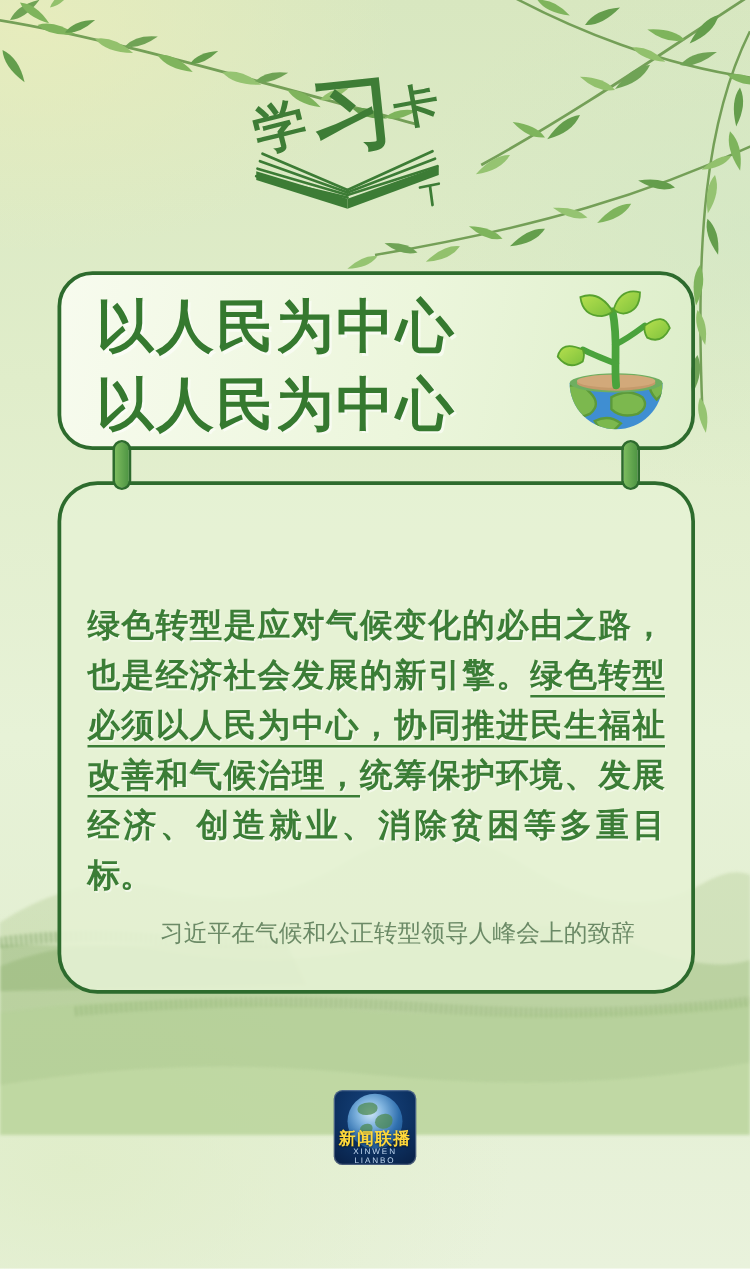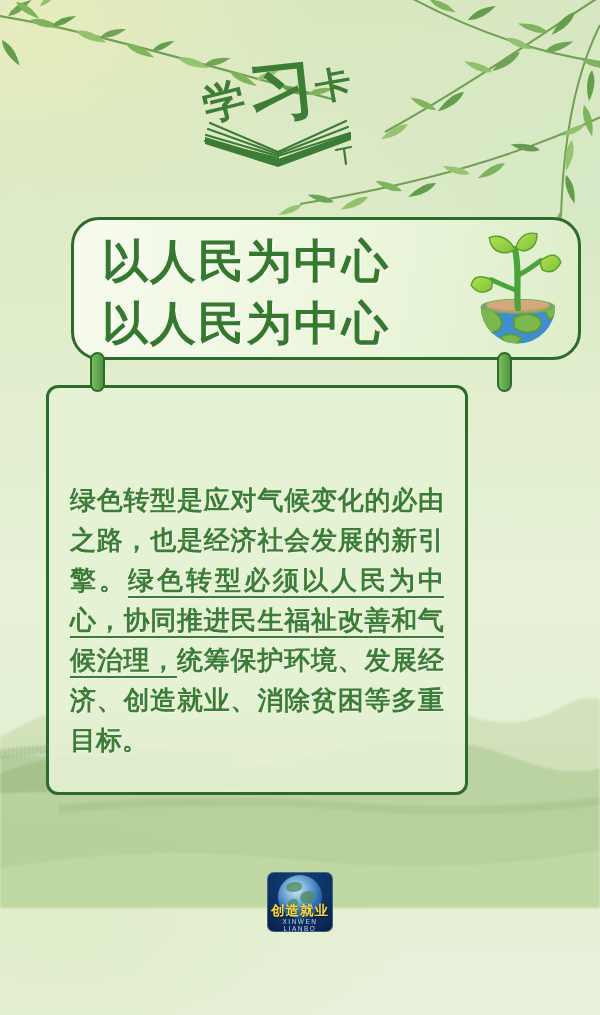--- a/index.html
+++ b/index.html
@@ -27,39 +27,38 @@
   .char-xi{font-size:66px;transform:rotate(-6deg) translateY(10px)}
   .char-ka{font-size:36px;transform:rotate(-10deg) translateY(-16px)}
   .booksvg{margin:-12px auto 0;width:150px;height:60px}
 
   
   .title-card{
     left:46px;top:217px;width:510px;height:143px;box-sizing:border-box;
     border:3px solid #2d6b2d;border-radius:28px;
     background:linear-gradient(100deg,#f7fbee 0%,#ecf6dc 55%,#ddeeca 100%);
     z-index:3;
-    margin-left:25px;
   }
   .title-text{position:absolute;left:28px;top:10px;
     font-size:46px;line-height:62px;font-weight:700;letter-spacing:2px;
     color:#35792f;text-shadow:2px 2px 0 rgba(255,255,255,.55);}
   .plant-icon{position:absolute;right:14px;top:10px;width:96px;height:124px}
 
   .pin{
     width:15px;height:40px;border-radius:8px;box-sizing:border-box;
     border:2.5px solid #2d6b2d;
     background:linear-gradient(90deg,#7cbb5e,#4e9543);
     z-index:4;top:352px;
   }
   .pin-left{left:90px}
   .pin-right{left:497px}
 
   .quote-card{
-    left:46px;top:385px;width:422px;height:410px;box-sizing:border-box;
-    border:3px solid #2d6b2d;border-radius:12px;
+    left:46px;top:385px;width:510px;height:410px;box-sizing:border-box;
+    border:3px solid #2d6b2d;border-radius:32px;
     background:rgba(229,242,212,.9);
     z-index:2;
   }
   .quote-text{position:absolute;left:21px;right:21px;top:66px;
     font-size:26px;line-height:40px;font-weight:700;color:#3b7d36;
     text-shadow:1px 1px 0 rgba(255,255,255,.5);text-align:justify;}
   .quote-text .ul{text-decoration:underline;text-underline-offset:7px;text-decoration-thickness:2px;}
   .attr-date{position:absolute;right:44px;top:312px;font-size:24px;color:#567a58;}
   .attr-src{position:absolute;right:45px;top:346px;font-size:19px;color:#6b8a66;}
 
@@ -210,25 +209,26 @@
       <path d="M76,32 Q92,20 97,34 Q90,48 78,42 Q75,37 76,32 Z" fill="url(#lg)" stroke="#57a12e" stroke-width="1.5"></path>
       <path d="M24,52 Q6,44 3,58 Q12,70 24,62 Q26,56 24,52 Z" fill="url(#lg)" stroke="#57a12e" stroke-width="1.5"></path>
     </svg>
   </div>
 
   <div class="abs pin pin-left"></div>
   <div class="abs pin pin-right"></div>
 
   <div class="abs quote-card">
     <p class="quote-text"><span>绿色转型是应对气候变化的必由之路，也是经济社会发展的新引擎。</span><span class="ul">绿色转型必须以人民为中心，协同推进民生福祉改善和气候治理，</span><span>统筹保护环境、发展经济、创造就业、消除贫困等多重目标。</span></p>
+    <div class="attr-src">习近平在气候和公正转型领导人峰会上的致辞</div>
   </div>
 
   <div class="abs cctv-logo">
     <div class="globe">
       <span class="land" style="left:8px;top:7px;width:16px;height:10px;"></span>
       <span class="land" style="left:22px;top:16px;width:14px;height:12px;"></span>
       <span class="land" style="left:10px;top:24px;width:10px;height:8px;"></span>
     </div>
-    <div class="cctv-title">创造就业</div>
+    <div class="cctv-title">新闻联播</div>
     <div class="cctv-sub">XINWEN LIANBO</div>
   </div>
 
 </div>
 
 </body></html>

